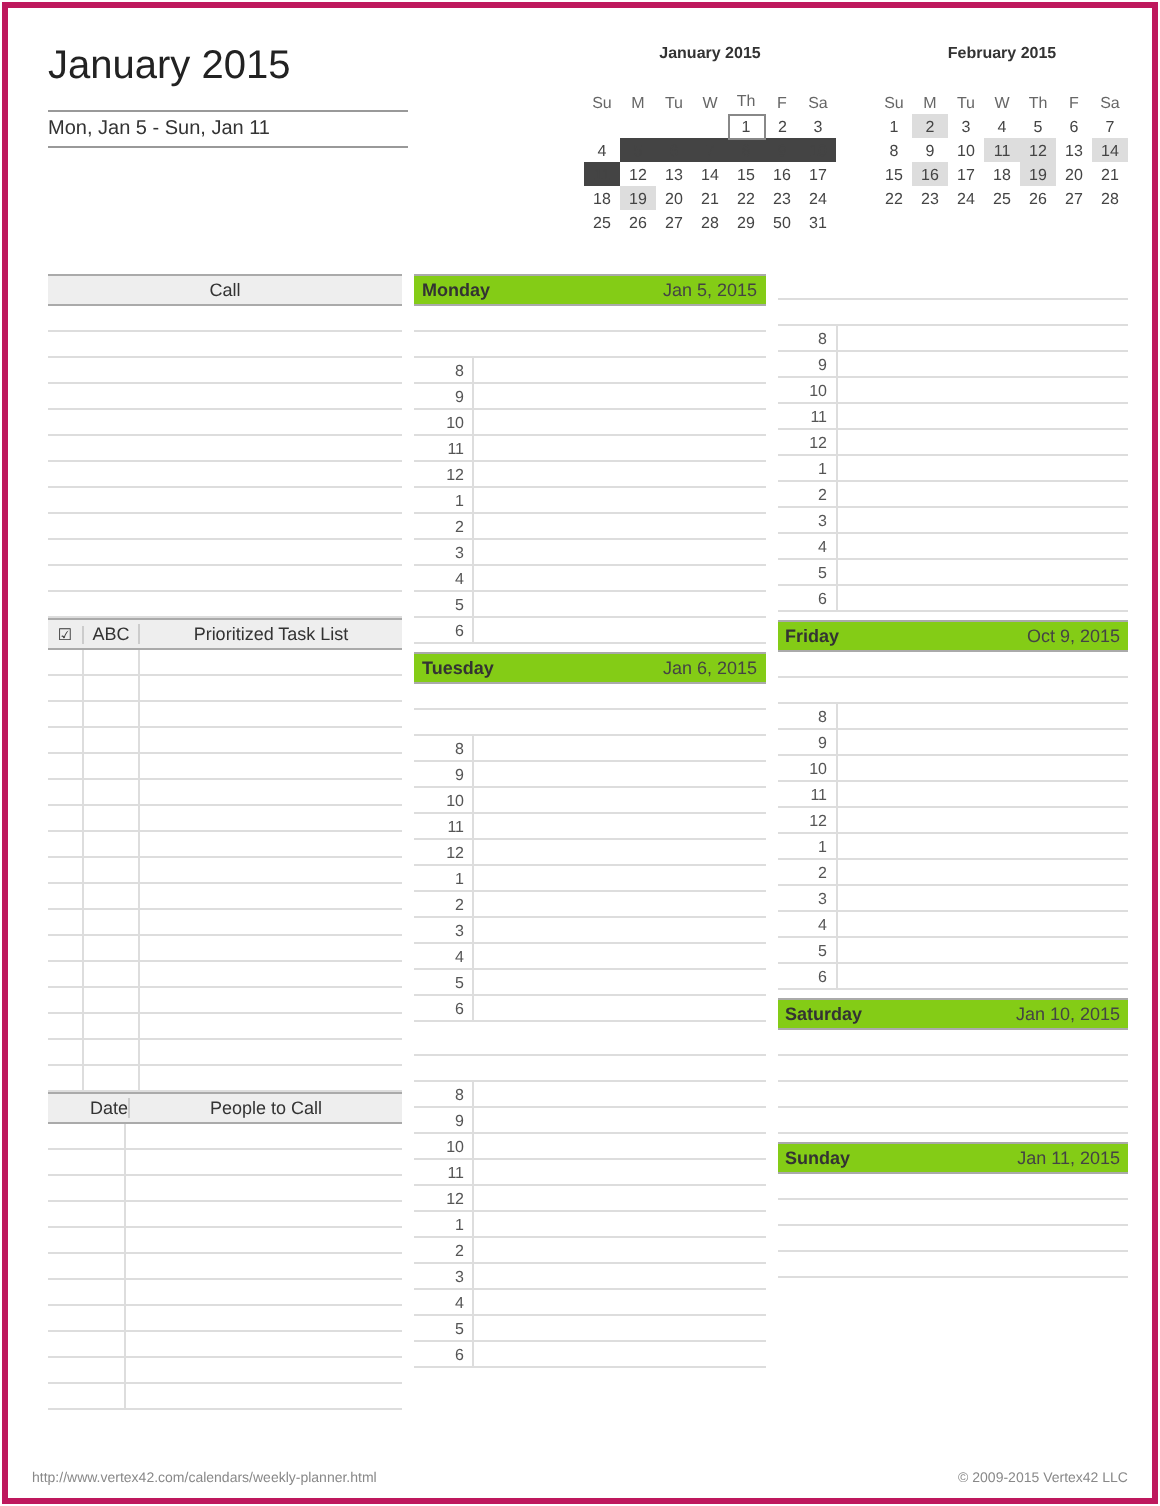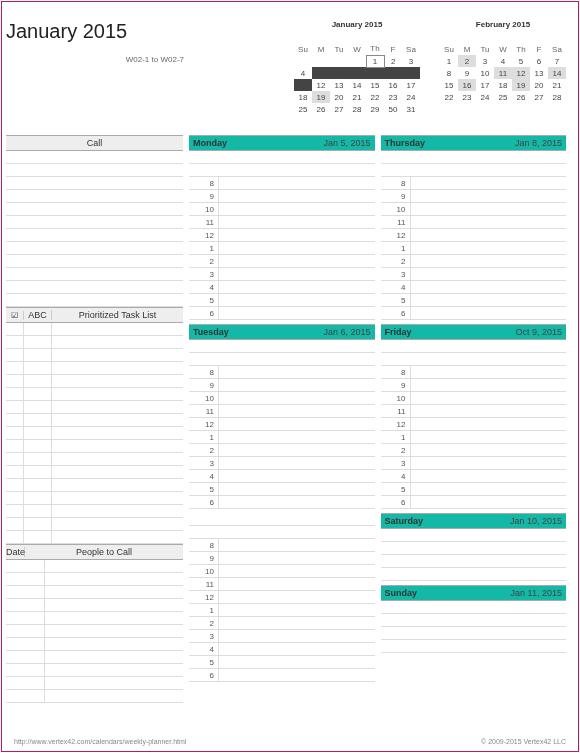--- a/index.html
+++ b/index.html
@@ -6,25 +6,25 @@
   body {
     font-family: Arial, Helvetica, sans-serif;
     background: #fff;
     width: 580px;
     height: 753px;
     position: relative;
     font-size: 9px;
     color: #333;
   }
   .page {
-    border: 1px solid #be185d;
+    border: 3px solid #be185d;
     width: 578px;
     height: 751px;
     margin: 1px;
-    padding: 18px 12px 10px 4px;
+    padding: 18px 12px 10px 20px;
     position: relative;
   }
   .header-row {
     display: flex;
     align-items: flex-start;
     margin-bottom: 6px;
   }
   .title-block { flex: 0 0 180px; }
   .title {
     font-size: 20px;
@@ -83,35 +83,35 @@
     display: flex;
     align-items: center;
     font-size: 9px;
     color: #333;
   }
   .notes-header { justify-content: center; font-weight: normal;}
   .task-header { }
   .task-header .c1 { width: 18px; text-align:center; border-right:1px solid #ccc; font-size:8px;}
   .task-header .c2 { width: 28px; text-align:center; border-right:1px solid #ccc;}
   .task-header .c3 { flex:1; text-align:center;}
-  .people-header .c1 { width: 19px; text-align:right; border-right:1px solid #ccc;}
+  .people-header .c1 { width: 41px; text-align:right; border-right:1px solid #ccc;}
   .people-header .c2 { flex:1; text-align:center;}
 
   .ruled-lines { }
   .ruled-lines .line {
     height: 13px;
     border-bottom: 1px solid #ddd;
   }
   .ruled-cols { display:flex; }
   .ruled-cols .col { border-right: 1px solid #ddd; }
   .ruled-cols .col:last-child { border-right: none; flex:1;}
   .ruled-cols .col .line { height: 13px; border-bottom:1px solid #ddd; }
 
   .day-header {
-    background: #14b8a6;
+    background: #84cc16;
     border-top: 1px solid #aaa;
     border-bottom: 1px solid #aaa;
     height: 16px;
     display: flex;
     align-items: center;
     justify-content: space-between;
     padding: 0 4px;
     font-size: 9px;
   }
   .day-header .dname { font-weight: bold; color:#333;}
@@ -152,21 +152,21 @@
   .check { font-size:7px; }
 </style>
 </head>
 <body>
 
 <div class="page">
 
   <div class="header-row">
     <div class="title-block">
       <div class="title">January 2015</div>
-      <div class="weekcodes">W02-1 to W02-7</div>
+      <div class="daterange">Mon, Jan 5  -  Sun, Jan 11</div>
     </div>
     <div class="mini-cals">
       <div class="mini-cal">
         <div class="mini-title">January 2015</div>
         <table id="mini1">
             <tbody>
               <tr>
                 <th>Su</th>
                 <th>M</th>
                 <th>Tu</th>
@@ -569,24 +569,20 @@
             <div class="hour-row">
               <div class="num">6</div>
               <div class="slot"></div>
             </div>
           </div>
       </div>
     </div>
 
     <div class="right-col">
       <div class="day-block">
-        <div class="day-header">
-          <span class="dname">Thursday</span>
-          <span class="ddate">Jan 8, 2015</span>
-        </div>
         <div class="day-lines-top">
             <div class="line"></div>
             <div class="line"></div>
           </div>
         <div class="hour-lines" id="hours-thu">
             <div class="hour-row">
               <div class="num">8</div>
               <div class="slot"></div>
             </div>
             <div class="hour-row">

